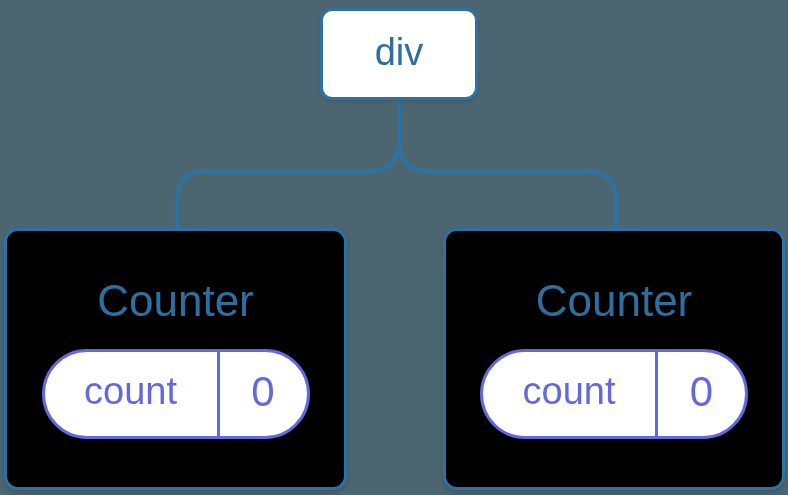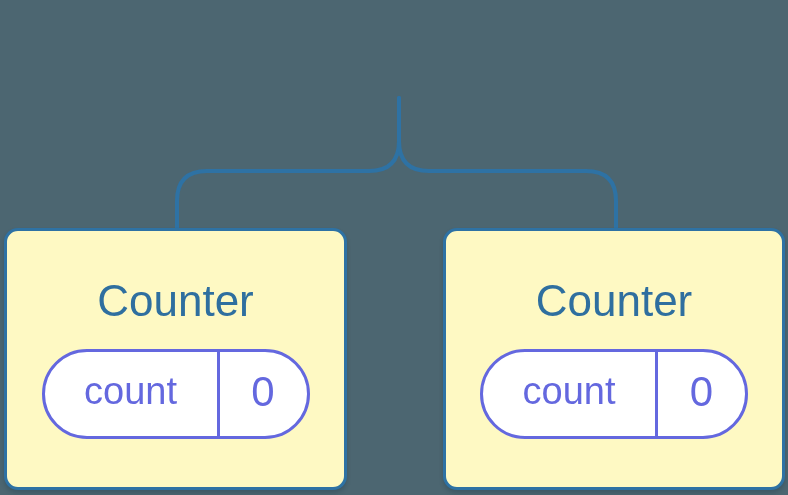--- a/index.html
+++ b/index.html
@@ -37,21 +37,21 @@
     font-weight: 500;
     color: #2F6F9F;
     line-height: 1;
     padding-bottom: 4px;
   }
   .component-card {
     position: absolute;
     top: 228px;
     width: 343px; height: 262px;
     box-sizing: border-box;
-    background: #fef9c3;
+    background: #000000;
     border: 3px solid #2E72A4;
     border-radius: 14px;
     display: flex;
     flex-direction: column;
     align-items: center;
     padding-top: 42px;
     z-index: 2;
     box-shadow: 0 3px 4px rgba(15, 40, 60, 0.22);
   }
   .card-left  { left: 4px; }
@@ -103,20 +103,23 @@
 
 <div class="stage">
 
   <svg class="connectors" viewBox="0 0 788 495" xmlns="http://www.w3.org/2000/svg" aria-hidden="true">
     <g fill="none" stroke="#2E72A4" stroke-width="4" stroke-linecap="round">
       <path d="M 399 98 L 399 141 Q 399 171 369 171 L 207 171 Q 177 171 177 201 L 177 230"></path>
       <path d="M 399 98 L 399 141 Q 399 171 429 171 L 586 171 Q 616 171 616 201 L 616 230"></path>
     </g>
   </svg>
 
+  <div class="node-root">
+    <span class="node-root-label">div</span>
+  </div>
 
   <div class="component-card card-left">
     <div class="card-title">Counter</div>
     <div class="state-pill">
       <div class="state-key-cell">
         <span class="state-key">count</span>
       </div>
       <div class="state-value-cell">
         <span class="state-value">0</span>
       </div>

